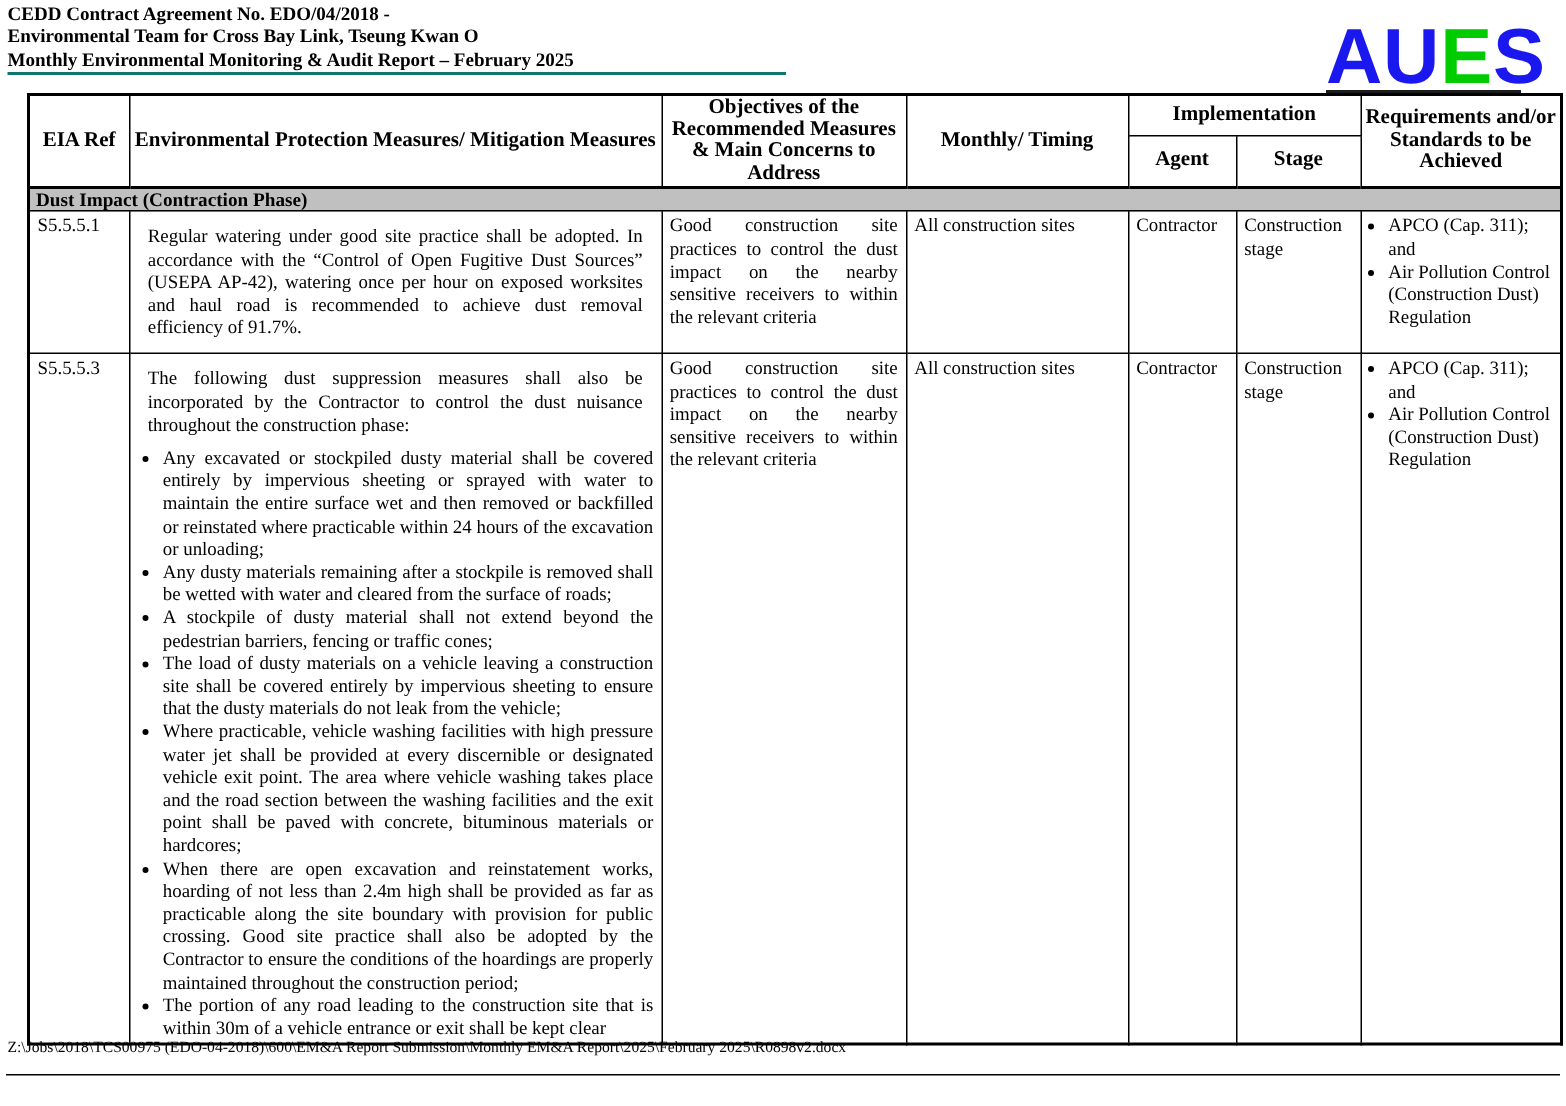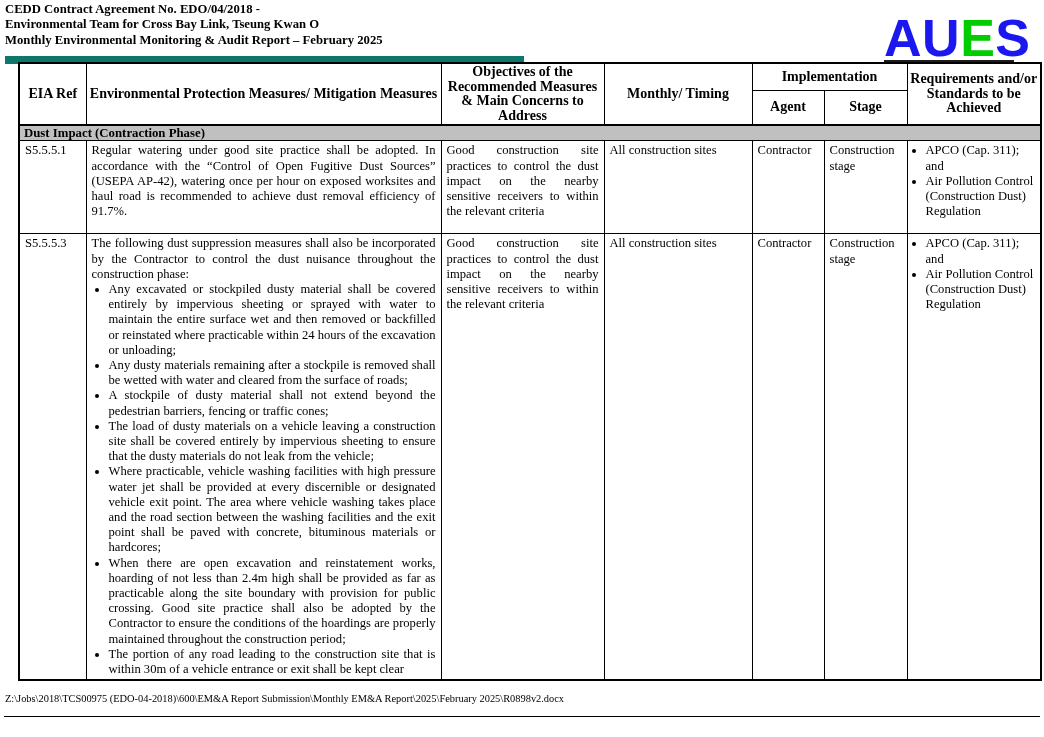--- a/index.html
+++ b/index.html
@@ -4,21 +4,21 @@
 <style>
   * { box-sizing: border-box; }
   html, body { margin: 0; padding: 0; }
   body { width: 1044px; height: 737px; background: #fff; font-family: "Liberation Serif", serif; color: #000; }
   .page { position: relative; width: 1044px; height: 737px; overflow: hidden; background: #fff; }
 
   
   .doc-header {
     position: absolute; top: 2px; left: 5px; width: 519px;
     font-weight: bold; font-size: 12.7px; line-height: 15.4px;
-    border-bottom: 8px solid #0f766e; padding-bottom: 8px;
+    border-bottom: 2px solid #0f766e; padding-bottom: 0;
   }
 
   
   .logo {
     position: absolute; top: 18px; left: 884px; width: 130px;
     font-family: "Liberation Sans", sans-serif; font-weight: bold;
     font-size: 52px; line-height: 40px; text-align: center;
     border-bottom: 2px solid #1c1c1c; padding-bottom: 2px;
     letter-spacing: 0.5px;
   }
@@ -37,21 +37,21 @@
   .ematable thead tr.hrow2 th { border-bottom: 2px solid #000; }
   .ematable thead th.span2 { border-bottom: 2px solid #000; }
 
   tr.section td {
     background: #c0c0c0; font-weight: bold; font-size: 12.8px;
     padding: 0 4px; height: 15px; line-height: 14px; vertical-align: middle;
   }
   tr.datarow1 { height: 93px; }
 
   .c-measures, .c-obj { text-align: justify; }
-  .ematable p { margin: 0; }
+  .ematable p { margin: 7px; }
   .ematable ul { margin: 0; padding-left: 17px; }
   .c-measures li { text-align: justify; }
   .c-req ul { padding-left: 13px; }
   .c-req li { text-align: left; }
 
   
   .footer-rule { position: absolute; top: 716px; left: 4px; width: 1036px; height: 0; border-top: 1.5px solid #000; }
   .footer-path { position: absolute; top: 693px; left: 5px; font-size: 10.4px; line-height: 12px; }
 </style>
 </head>

